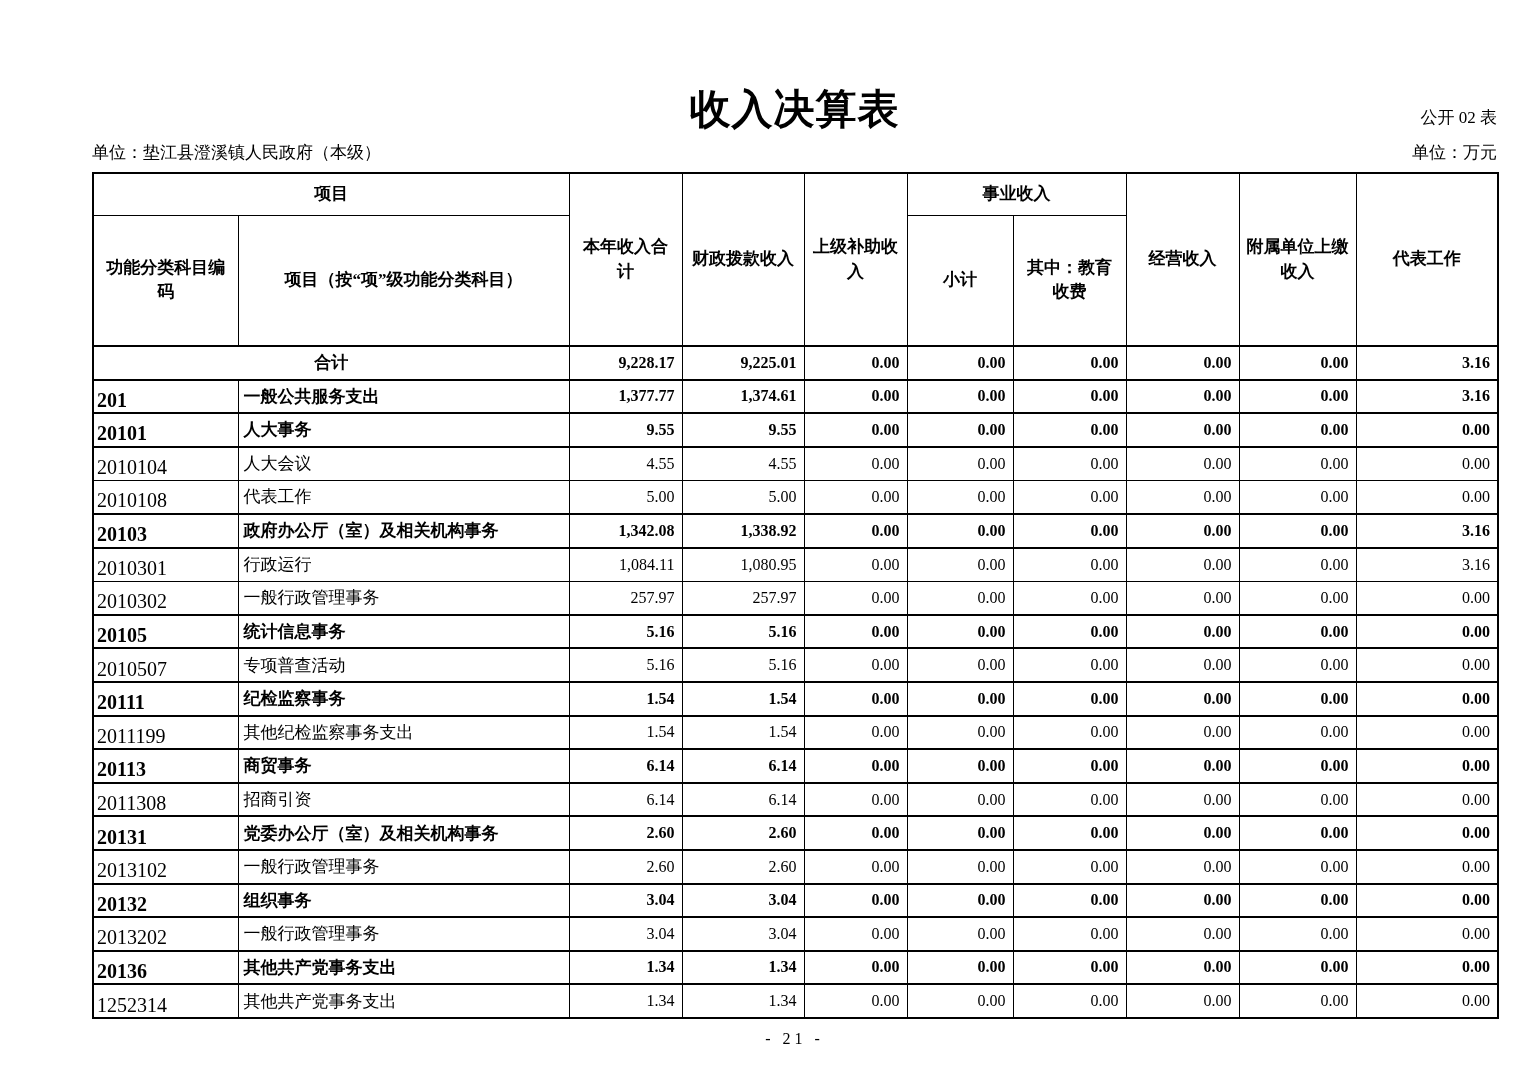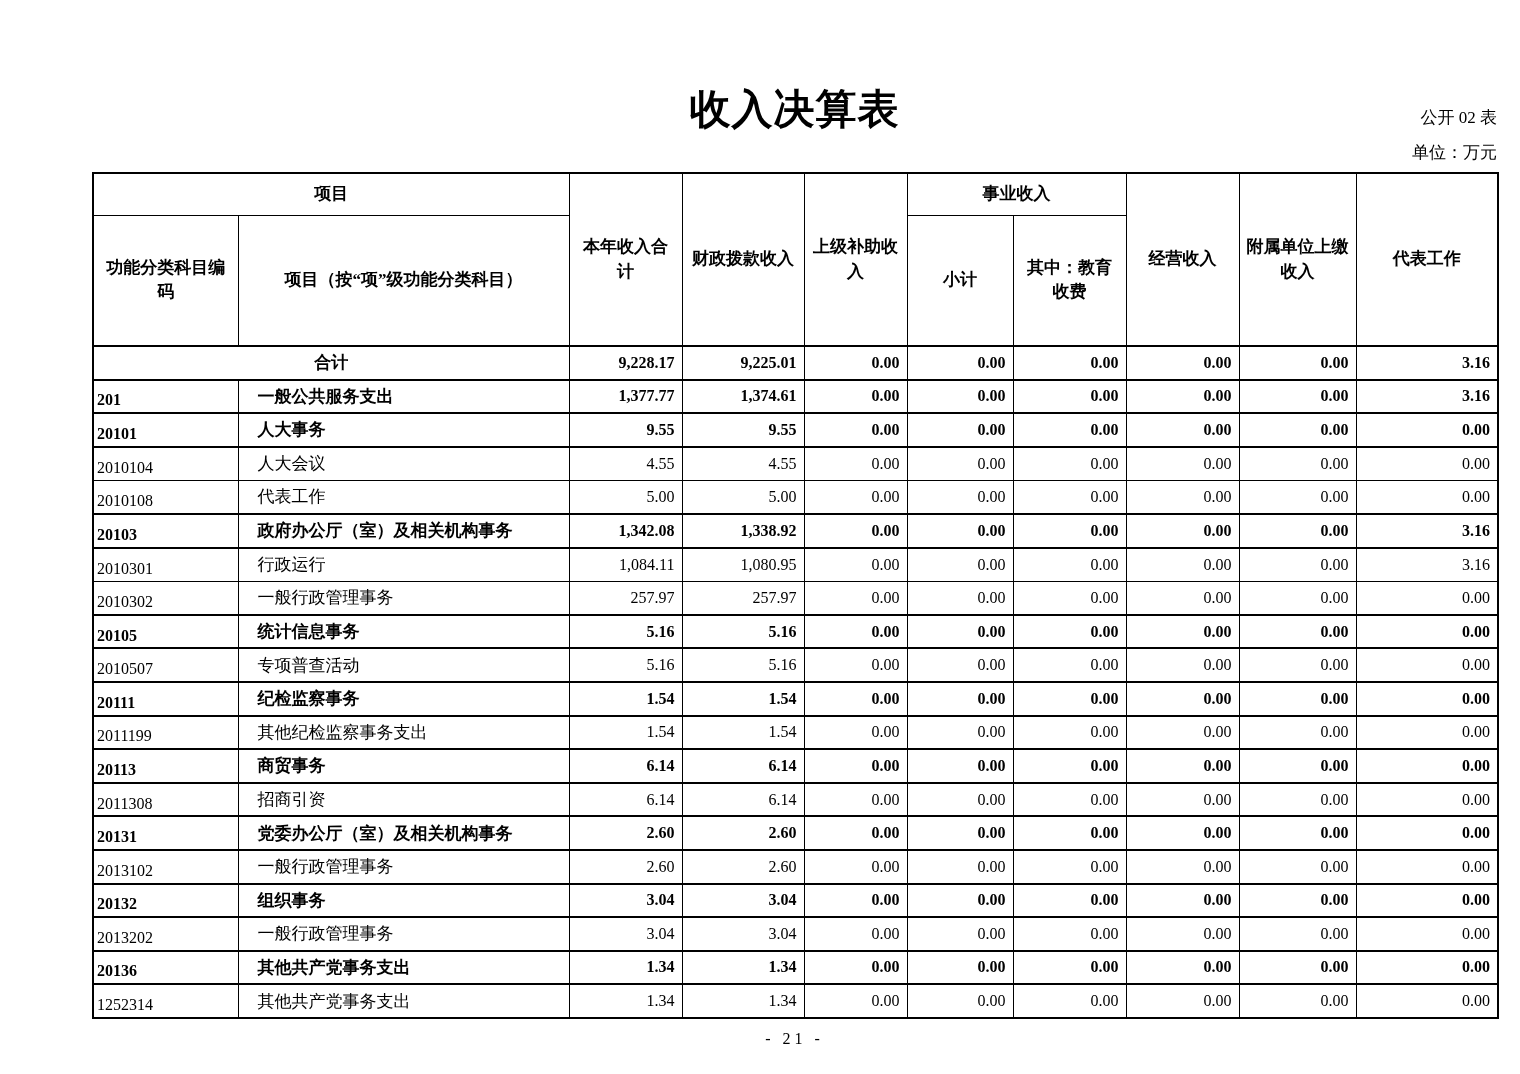--- a/index.html
+++ b/index.html
@@ -29,38 +29,39 @@
   th,td{border:1px solid #000;overflow:hidden;vertical-align:middle;}
   th{
     font-weight:bold;font-size:17px;line-height:1.45;
     text-align:center;padding:2px 6px;margin-top:48px;
   }
   tr.h-top{height:42px;}
   tr.h-bottom{height:131px;}
   tr.data-row{height:33.6px;}
   tr.data-row.bold td{font-weight:bold;}
   tr.data-row.bold{border-top:2px solid #000;border-bottom:2px solid #000;}
-  td.code{font-size:16px;text-align:left;padding:8px 2px 0 3px;}
-  td.name{font-size:17px;text-align:left;padding:0 4px 0 19px;}
+  td.code{font-size:20px;text-align:left;padding:8px 2px 0 3px;}
+  td.name{font-size:17px;text-align:left;padding:0 4px 0 5px;}
   td.merged{font-size:17px;text-align:center;padding:0 22px;}
   td.num{font-size:16px;text-align:right;padding:0 7px 0 2px;
     font-family:"Liberation Serif","DejaVu Serif",serif;}
   .page-footer{
     position:absolute;top:1030px;left:92px;width:1405px;
     text-align:center;font-size:16px;letter-spacing:4px;
   }
 </style>
 </head>
 <body>
 
 <div class="doc-title">收入决算表</div>
 
 <div class="form-code">公开 02 表</div>
 
 <div class="unit-line">
+  <span class="u-left">单位：垫江县澄溪镇人民政府（本级）</span>
   <span class="u-right">单位：万元</span>
 </div>
 
 <table class="budget">
   <colgroup>
     <col style="width:145px">
       <col style="width:331px">
       <col style="width:113px">
     <col style="width:122px">
       <col style="width:103px">

